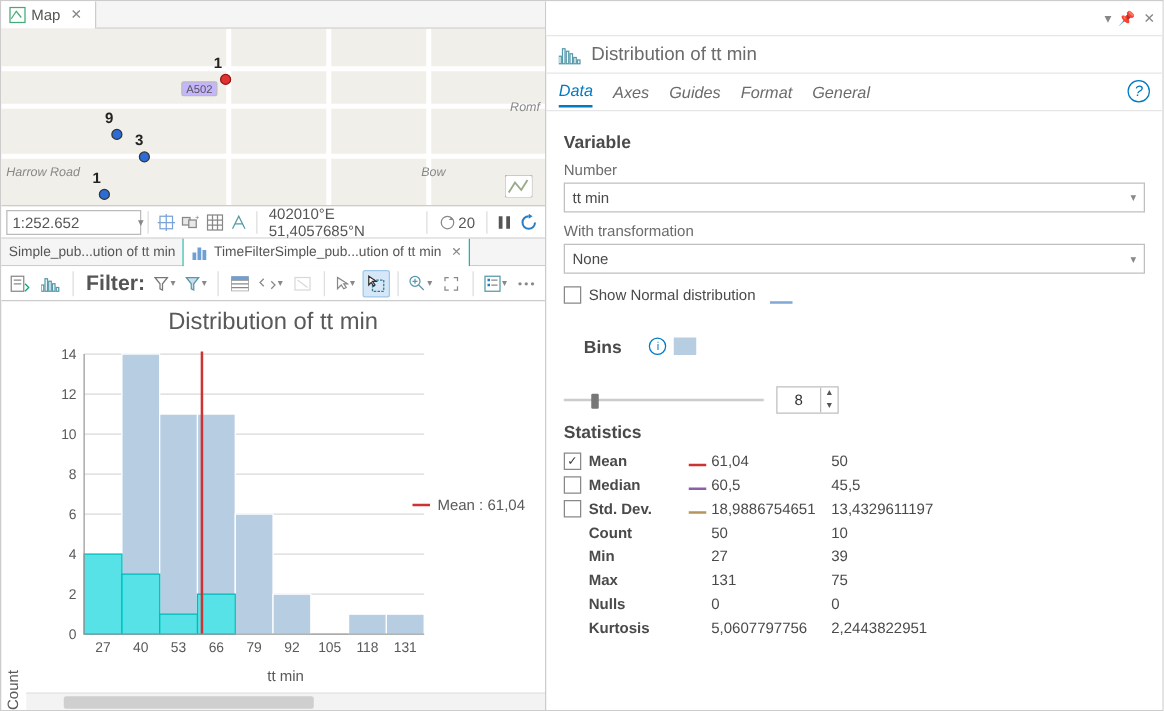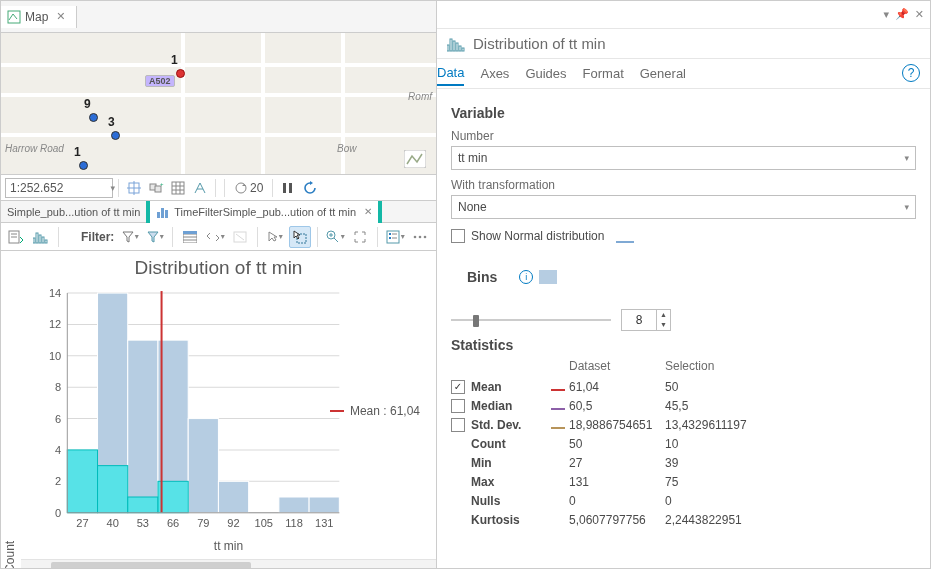--- a/index.html
+++ b/index.html
@@ -2,52 +2,52 @@
 <html><head>
 <meta charset="utf-8">
 <style>
   * { box-sizing: border-box; }
   html, body { margin:0; padding:0; font-family: "Segoe UI", Arial, sans-serif; font-size:12px; color:#4a4a4a; background:#fff; }
   .app { width:931px; height:569px; display:flex; border:1px solid #ccc; overflow:hidden; }
   .left { width:436px; display:flex; flex-direction:column; border-right:1px solid #ccc; }
   .right { flex:1; display:flex; flex-direction:column; padding:0; }
 
   
-  .tabbar { display:flex; background:#f5f5f5; height:32px; align-items:center; border-bottom:1px solid #ccc; }
+  .tabbar { display:flex; background:#f5f5f5; height:22px; align-items:center; border-bottom:1px solid #ccc; }
   .tab { display:flex; align-items:center; gap:4px; padding:2px 10px 2px 6px; height:22px; background:#fff; border-right:1px solid #ccc; font-size:12px; color:#555; }
   .tab .x { margin-left:4px; font-size:11px; color:#888; cursor:pointer; }
 
   
   .map { position:relative; flex:0 0 142px; background:#f1efe9; overflow:hidden; border-bottom:1px solid #ccc; }
   .road { position:absolute; background:#fff; }
   .roadH { height:4px; }
   .roadV { width:4px; }
-  .roadlabel { position:absolute; background:#c4b5fd; border:1px solid #bbb; border-radius:2px; font-size:9px; padding:0 3px; color:#555;font-weight:bold; }
+  .roadlabel { position:absolute; background:#c4b5fd; border:1px solid #bbb; border-radius:2px; font-size:9px; padding:0 3px; color:#555; }
   .maptxt { position:absolute; font-size:10px; color:#888; font-style:italic; }
   .pt { position:absolute; width:9px; height:9px; border-radius:50%; border:1px solid #333; }
   .ptlabel { position:absolute; font-size:12px; font-weight:600; color:#222; }
 
   
   .mapstatus { display:flex; align-items:center; height:26px; border-bottom:1px solid #ccc; background:#fff; padding:0 4px; gap:2px; font-size:12px; }
   .scalebox { display:flex; align-items:center; border:1px solid #bbb; height:20px; padding:0 4px; width:108px; color:#555; background:#fff;gap:47px; }
   .scalebox .dd { margin-left:auto; font-size:9px; color:#888; }
   .sep { width:1px; height:18px; background:#ddd; margin:0 3px; }
   .ibtn { width:20px; height:20px; display:flex; align-items:center; justify-content:center; color:#6b6b6b; cursor:pointer; border-radius:2px; }
   .coord { font-size:12px; color:#555; padding:0 4px; }
   .rotbox { display:flex; align-items:center; gap:2px; padding:0 4px; color:#555; }
 
   
   .ctabbar { display:flex; background:#f5f5f5; height:22px; align-items:center; border-bottom:1px solid #ccc; }
-  .ctab { display:flex; align-items:center; gap:4px; padding:2px 6px; height:22px; font-size:11px; color:#555; border-right:4px solid #14b8a6; }
+  .ctab { display:flex; align-items:center; gap:4px; padding:2px 6px; height:22px; font-size:11px; color:#555; border-right:1px solid #14b8a6; }
   .ctab.active { background:#fff; }
   .ctab .x { margin-left:4px; font-size:10px; color:#888; cursor:pointer; }
 
   
   .ctoolbar { display:flex; align-items:center; height:28px; border-bottom:1px solid #ccc; background:#fff; padding:0 4px; gap:3px; }
-  .ctoolbar .lbl { font-size:12px; color:#555; margin:0 2px 0 16px; font-weight:600; }
+  .ctoolbar .lbl { font-size:17px; color:#555; margin:0 2px 0 4px; font-weight:600; }
   .csep { width:1px; height:20px; background:#ddd; margin:0 3px; }
   .tbtn { width:22px; height:22px; display:flex; align-items:center; justify-content:center; cursor:pointer; color:#6b6b6b; border-radius:2px; }
   .tbtn.active { background:#d6e8f7; border:1px solid #9ec7e8; }
   .tbtn.dd::after { content:"▾"; font-size:8px; margin-left:1px; color:#888; }
 
   
   .chartpanel { flex:1; display:flex; flex-direction:column; overflow:hidden; }
   .charttitle { text-align:center; font-size:19px; color:#595959; padding:6px 0 2px; font-family:"Segoe UI Light","Segoe UI",Arial,sans-serif; }
   .chartbody { display:flex; flex:1; position:relative; }
   .ylabel-rot { writing-mode:vertical-rl; transform:rotate(180deg); font-size:12px; color:#595959; display:flex; align-items:center; padding:0 2px 0 4px; }
@@ -58,21 +58,21 @@
   .legend .line { display:inline-block; width:14px; height:2px; background:#c33; }
   .scroll-h { height:14px; background:#f3f3f3; border-top:1px solid #e3e3e3; position:relative; }
   .scroll-h .thumb { position:absolute; top:2px; height:10px; background:#cfcfcf; border-radius:2px; }
 
   svg { display:block; }
 
   
   .panehdr { display:flex; align-items:center; height:28px; padding:0 6px 0 10px; color:#007ac2; background:#fff; border-bottom:1px solid #e6e6e6; font-size:14px; }
   .panehdr .controls { margin-left:auto; display:flex; gap:6px; color:#888; font-size:11px; }
   .panesub { display:flex; align-items:center; height:30px; padding:0 10px; gap:8px; font-size:15px; color:#6b6b6b; border-bottom:1px solid #e6e6e6; }
-  .panetabs { display:flex; align-items:center; height:30px; padding:0 0; gap:16px; border-bottom:1px solid #e6e6e6; position:relative; }
+  .panetabs { display:flex; align-items:center; height:30px; padding:0 10px; gap:16px; border-bottom:1px solid #e6e6e6; position:relative;font-style:italic; }
   .ptab { font-size:13px; color:#6b6b6b; padding:4px 0; cursor:pointer; }
   .ptab.active { color:#007ac2; border-bottom:2px solid #007ac2; }
   .help { position:absolute; right:10px; top:5px; width:18px; height:18px; border:1.5px solid #007ac2; border-radius:50%; color:#007ac2; font-size:12px; display:flex; align-items:center; justify-content:center; cursor:pointer; }
   .panebody { flex:1; overflow:auto; padding:10px 14px 8px 14px; }
   .section-title { font-size:14px; color:#4a4a4a; margin:6px 0 4px; font-weight:600; }
   .fldlabel { font-size:12px; color:#6b6b6b; margin:8px 0 3px; }
   .dropdown { display:flex; align-items:center; border:1px solid #bfbfbf; height:24px; padding:0 6px; background:#fff; color:#4a4a4a; font-size:12px; }
   .dropdown .dd { margin-left:auto; font-size:9px; color:#888; }
   .chk { display:flex; align-items:flex-end; gap:6px; margin:10px 0 4px; font-size:12px; color:#4a4a4a; }
   .chkbox { width:14px; height:14px; border:1px solid #888; display:flex; align-items:center; justify-content:center; font-size:10px; background:#fff; }
@@ -176,20 +176,21 @@
             <line x1="1" y1="9" x2="13" y2="9" stroke="#888"></line>
           </svg>
       </div>
       <div class="ibtn">
         <svg width="14" height="14">
             <path d="M2 12 L7 2 L12 12" fill="none" stroke="#59a"></path>
             <line x1="4" y1="8" x2="10" y2="8" stroke="#59a"></line>
           </svg>
       </div>
       <div class="sep"></div>
+      <span class="coord">402010°E 51,4057685°N</span>
       <div class="sep"></div>
       <div class="rotbox">
         <svg width="14" height="14">
             <circle cx="7" cy="7" r="5" fill="none" stroke="#888"></circle>
             <path d="M10 3 L12 5 L8 5 Z" fill="#888"></path>
           </svg>
         <span>20</span>
       </div>
       <div class="sep"></div>
       <div class="ibtn">
@@ -441,27 +442,20 @@
           <span class="val">8</span>
           <div class="arrows">
               <span>▲</span>
               <span>▼</span>
             </div>
         </div>
       </div>
 
       <div class="section-title">Statistics</div>
       <div class="statstable">
-        <div class="hdrrow">
-          <div class="c1"></div>
-            <div class="c1b"></div>
-            <div class="c1c"></div>
-          <div class="c2">Dataset</div>
-          <div class="c3">Selection</div>
-        </div>
         <div class="row">
           <div class="c1b">
               <span class="chkbox checked"></span>
             </div>
           <div class="c1">
               <span class="statlabel">Mean</span>
             </div>
           <div class="c1c"><span class="meanline"></span></div>
           <div class="c2">61,04</div>
           <div class="c3">50</div>

